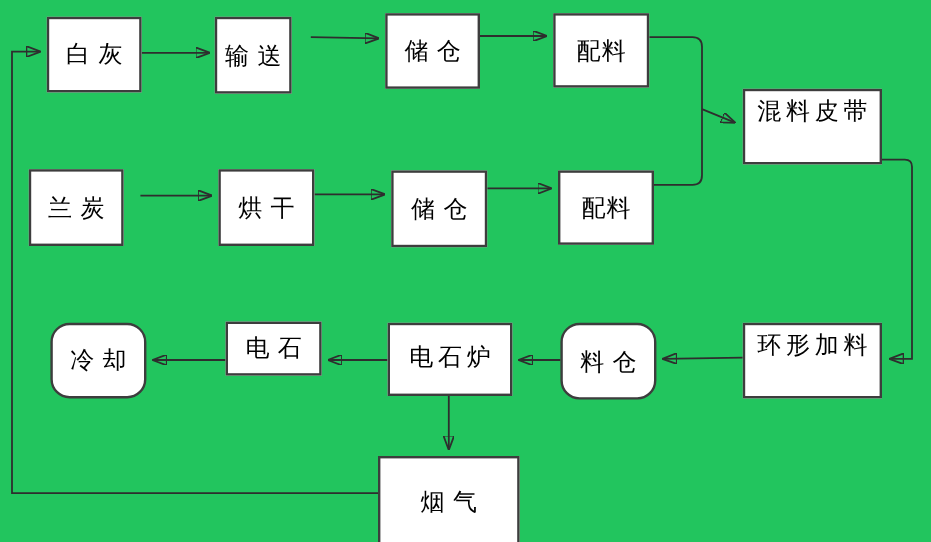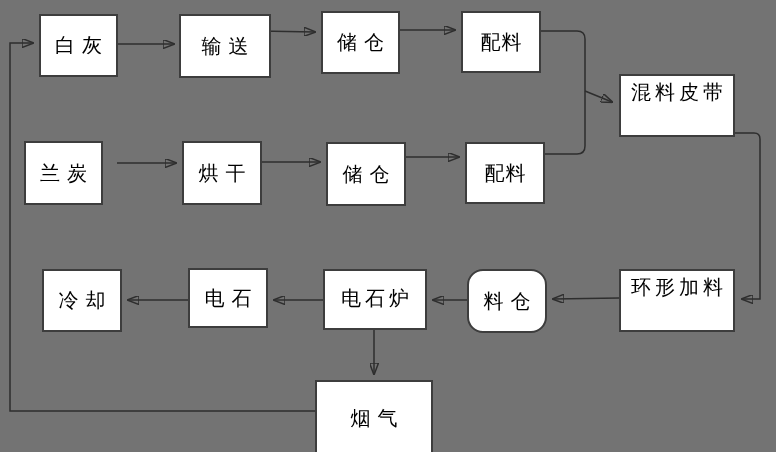--- a/index.html
+++ b/index.html
@@ -5,21 +5,21 @@
   html, body {
     margin: 0;
     padding: 0;
     background: #ffffff;
     font-family: "DejaVu Serif", "Liberation Serif", serif;
   }
   .canvas {
     position: relative;
     width: 776px;
     height: 452px;
-    background: #737373;
+    background: #22c55e;
     overflow: hidden;
   }
   .edges {
     position: absolute;
     left: 0;
     top: 0;
     width: 776px;
     height: 452px;
   }
   .edges path {
@@ -46,33 +46,33 @@
     white-space: nowrap;
     letter-spacing: 7px;
     margin-right: -7px;
     line-height: 1.25;
   }
   .node-label.ls-tight { letter-spacing: 1px; margin-right: -1px; text-align: right; }
   .node-label.ls-med   { letter-spacing: 4px; margin-right: -4px; }
 
   
   #n-white-lime      { left: 39px;  top: 14px;  width: 79px;  height: 63px; }
-  #n-conveying       { left: 179px; top: 14px;  width: 92px;  height: 64px; }
+  #n-conveying       { left: 179px; top: 14px;  width: 64px;  height: 64px; }
   #n-storage-bin-1   { left: 321px; top: 11px;  width: 79px;  height: 63px; }
   #n-batching-1      { left: 461px; top: 11px;  width: 80px;  height: 62px; }
   #n-semi-coke       { left: 24px;  top: 141px; width: 79px;  height: 64px; justify-content: center; }
   #n-drying          { left: 182px; top: 141px; width: 80px;  height: 64px; text-align: right; }
   #n-storage-bin-2   { left: 326px; top: 142px; width: 80px;  height: 64px; }
   #n-batching-2      { left: 465px; top: 142px; width: 80px;  height: 62px; }
   #n-mixing-belt     { left: 619px; top: 74px;  width: 116px; height: 63px; }
   #n-ring-feeder     { left: 619px; top: 269px; width: 116px; height: 63px; }
   #n-material-bin    { left: 467px; top: 269px; width: 80px;  height: 64px; border-radius: 16px; }
   #n-carbide-furnace { left: 323px; top: 269px; width: 104px; height: 61px; font-family: Liberation Mono, monospace; }
-  #n-carbide         { left: 188px; top: 268px; width: 80px;  height: 60px; align-items: center; }
-  #n-cooling         { left: 42px;  top: 269px; width: 80px;  height: 63px; }
+  #n-carbide         { left: 188px; top: 268px; width: 80px;  height: 45px; align-items: center; }
+  #n-cooling         { left: 42px;  top: 269px; width: 80px;  height: 63px; border-radius: 16px; }
   #n-flue-gas        { left: 315px; top: 380px; width: 118px; height: 76px; }
 </style>
 </head>
 <body>
 
 <div class="canvas">
 
   <svg class="edges" viewBox="0 0 776 452" xmlns="http://www.w3.org/2000/svg">
     <defs>
       <marker id="arrow" viewBox="0 0 12 9" refX="11" refY="4.5" markerWidth="12" markerHeight="9" orient="auto" markerUnits="userSpaceOnUse">

